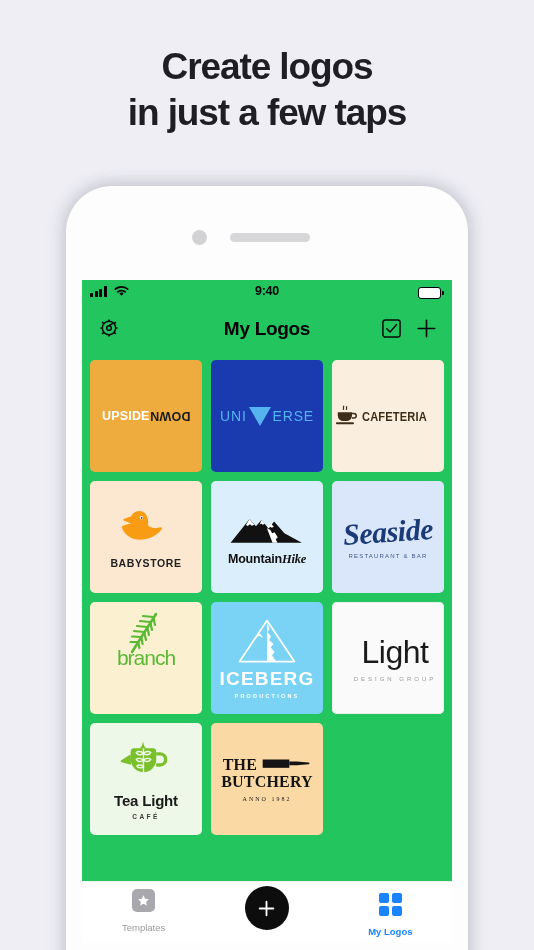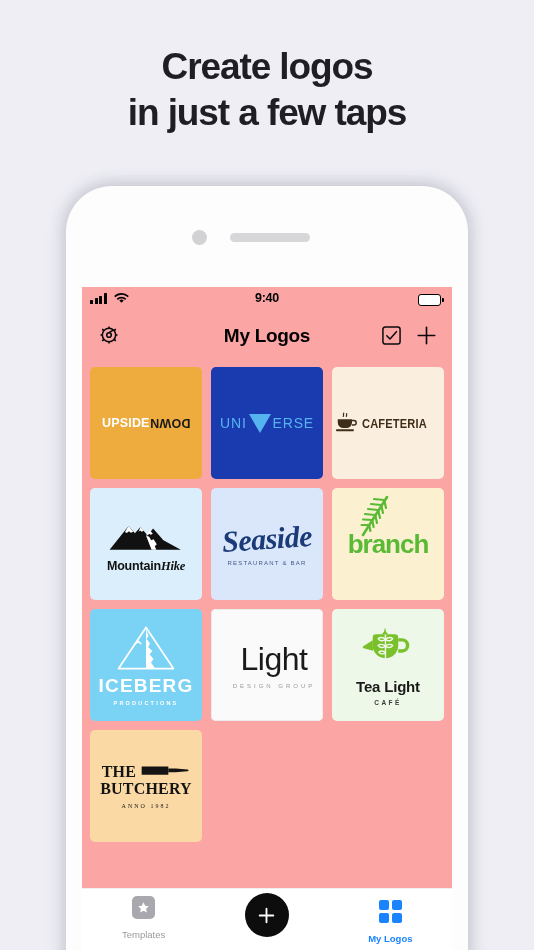--- a/index.html
+++ b/index.html
@@ -37,23 +37,23 @@
     background: #d2d2d4;
   }
   .speaker {
     position: absolute; left: 230px; top: 233px;
     width: 80px; height: 9px; border-radius: 5px;
     background: #d7d7d9;
   }
 
   
   .screen {
-    position: absolute; left: 82px; top: 287px;
+    position: absolute; left: 82px; top: 280px;
     width: 370px; height: 663px;
-    background: #fca5a5;
+    background: #22c55e;
     overflow: hidden;
   }
 
   
   .statusbar {
     position: relative; height: 27px; width: 370px;
     display: flex; align-items: center;
   }
   .sb-left { position: absolute; left: 8px; top: 6px; display: flex; align-items: flex-end; gap: 7px; }
   .bars { display: flex; align-items: flex-end; gap: 1.5px; height: 11px; }
@@ -129,21 +129,21 @@
   .mh-text .hike { font-family: "Liberation Serif", serif; font-style: italic; font-weight: 700; }
 
   .seaside-name {
     font-family: "Liberation Serif", serif; font-style: italic; font-weight: 700;
     font-size: 30px; color: #1b3a78; letter-spacing: -.5px;
     transform: rotate(-4deg);
   }
   .seaside-sub { font-size: 6px; color: #44598c; letter-spacing: 1.2px; margin-top: 4px; }
 
   .branch-wrap { position: relative; }
-  .branch-text { font-size: 26px; color: #5aba35; letter-spacing: -1px; font-weight: 700; }
+  .branch-text { font-size: 21px; color: #5aba35; letter-spacing: -1px; font-weight: 400; }
 
   .iceberg-name { font-size: 19px; font-weight: 800; color: #fff; letter-spacing: 1.2px; margin-top: 3px; }
   .iceberg-sub { font-size: 5.5px; font-weight: 700; color: #fff; letter-spacing: 2.2px; margin-top: 3px; }
 
   .light-name { font-size: 32px; font-weight: 300; color: #1a1a1a; letter-spacing: -.5px; }
   .light-sub { font-size: 6px; color: #9a9a9a; letter-spacing: 3px; margin-top: 5px; }
 
   .tealeaf-name { font-size: 15px; font-weight: 800; color: #1a1a1a; letter-spacing: -.2px; margin-top: 7px; }
   .tealeaf-sub { font-size: 6.5px; font-weight: 600; color: #3a3a3a; letter-spacing: 2.4px; margin-top: 4px; }
 
@@ -274,20 +274,29 @@
               <path d="M17 3.6c-1.1 1.3.5 2.2-.5 3.6"></path>
             </g>
             <path d="M5 11h19v4.2a7.5 7.5 0 0 1-7.5 7.5h-4A7.5 7.5 0 0 1 5 15.2V11z" fill="#3e2d18"></path>
             <path d="M24 12.6h2.6a3 3 0 0 1 0 6H24" fill="none" stroke="#3e2d18" stroke-width="2"></path>
             <rect x="2.6" y="24.4" width="24" height="2.6" rx="1.3" fill="#3e2d18"></rect>
           </svg>
           <span class="cafe-text">CAFETERIA</span>
         </div>
       </div>
 
+      <div class="tile" style="background:#fce8d0">
+        <svg width="52" height="44" viewBox="0 0 64 54">
+          <path d="M24 6c-6.2 0-11.2 4.9-11.2 11 0 1.6.3 3 .9 4.4-5.8.8-10.4 3-10.4 3s-1.7.7-1 2.4c2.6 7 9.6 14.6 21 14.6 14.2 0 24.4-7.5 28-13 1-1.6-.3-2.7-1.6-2.3-5 1.5-9.4 1-12.4-.2-3.2-1.3-2.6-3.6-2.6-5.8C34.7 11.4 30 6 24 6z" fill="#f89c14"></path>
+          <path d="M13.6 12.4 4.6 16c-.8.3-.8 1.4 0 1.8l9 3.6" fill="#f89c14"></path>
+          <circle cx="26.4" cy="14.4" r="2.1" fill="#fff"></circle>
+          <circle cx="26.6" cy="14.6" r="1.1" fill="#2a2a2a"></circle>
+        </svg>
+        <span class="baby-label">BABYSTORE</span>
+      </div>
 
       <div class="tile" style="background:#dbeefb">
         <div class="mh-wrap">
           <svg width="76" height="38" viewBox="0 0 96 48">
             <path d="M2 44 26 14l8 9 7-8 9 11 7-9 13 15 22 12z" fill="#111"></path>
             <path d="M26 14l6 7-3.2 1.4-2.4-1.8-2.6 2.2-2.4-1.2z" fill="#fff"></path>
             <path d="M48 26l5-6.4 3.6 4.2-2.6 1.2-2-1.4-2.4 2z" fill="#fff"></path>
             <path d="M41 15l4.2 5-2.6 1-2-1.4-2 1.6z" fill="#fff"></path>
             <path d="M55 44 48 26l4 1.5 2.6 4.5 3-1.5 4 6.5-2.5 2.5 2 4.5z" fill="#fff"></path>
           </svg>

